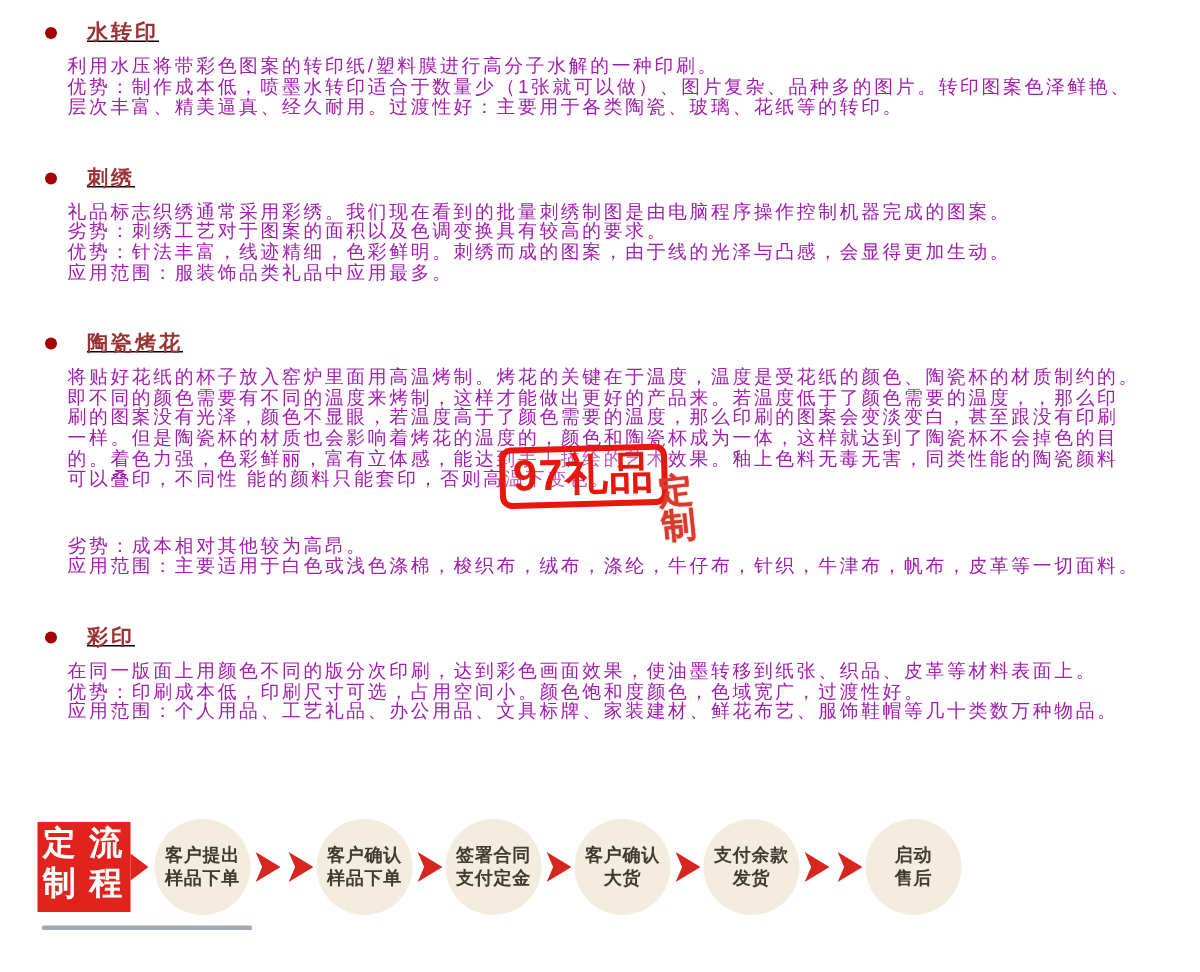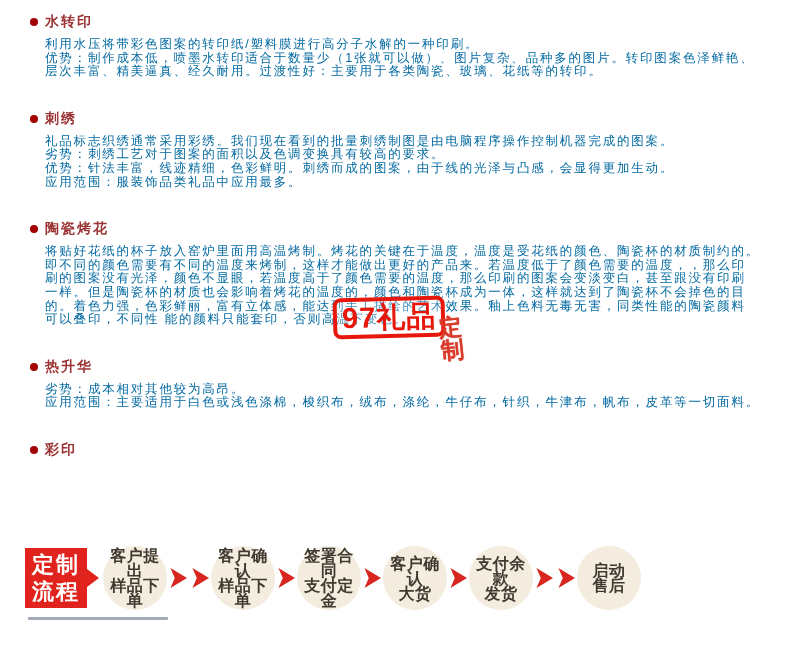--- a/index.html
+++ b/index.html
@@ -4,26 +4,26 @@
 <style>
   html,body{margin:0;padding:0;}
   body{
     width:800px;height:648px;position:relative;overflow:hidden;
     background:#ffffff;
     font-family:"Liberation Sans","DejaVu Sans",sans-serif;
   }
   
   .content{padding-top:13px;}
   .sec{margin-bottom:31px;}
-  .sec-head{display:flex;align-items:center;gap:7px;margin-left:30px;}
+  .sec-head{display:flex;align-items:center;gap:20px;margin-left:30px;text-decoration:underline;}
   .bullet{width:8px;height:8px;border-radius:50%;background:#a40000;flex:none;}
   .sec-title{font-size:14px;font-weight:bold;color:#9b3333;letter-spacing:2px;}
   .sec-body{margin-left:45px;margin-top:7px;}
   .line{
-    font-size:12.5px;color:#0369a1;letter-spacing:1.8px;
+    font-size:12.5px;color:#a21caf;letter-spacing:1.8px;
     line-height:13.6px;white-space:nowrap;
   }
   
   .wm-badge{
     position:absolute;left:333px;top:297px;z-index:5;
     border:4px solid #e8170b;border-radius:8px;
     color:#e8170b;font-size:29px;font-weight:bold;
     padding:0 5px;letter-spacing:1px;line-height:33px;
     transform:rotate(-1.5deg);background:rgba(255,255,255,0.25);
   }
@@ -35,35 +35,35 @@
     text-shadow:0 0 1px #e06050;
   }
   
   .flow{
     position:absolute;left:25px;top:546px;
     display:flex;align-items:center;
   }
   .flow-label{
     position:relative;flex:none;width:62px;height:60px;
     background:#e0231c;color:#ffffff;
-    display:flex;flex-direction:column;justify-content:center;
+    display:flex;flex-direction:row;justify-content:center;
     text-align:center;font-size:22px;font-weight:bold;line-height:27px;
     letter-spacing:2px;
   }
   .flow-label-tab{
     position:absolute;right:-12px;top:50%;margin-top:-9px;
     width:0;height:0;
     border-top:9px solid transparent;border-bottom:9px solid transparent;
     border-left:12px solid #e0231c;
   }
   .flow-step{
     flex:none;width:64px;height:64px;border-radius:50%;
     background:#f3ecdf;
     display:flex;flex-direction:column;align-items:center;justify-content:center;
-    font-size:16px;font-weight:bold;color:#403a31;line-height:15px;
+    font-size:12px;font-weight:bold;color:#403a31;line-height:15px;
     letter-spacing:0.5px;text-align:center;
   }
   .flow-step.first{margin-left:16px;}
   .flow-arrow{
     flex:none;width:18px;height:20px;background:#d6261f;
     clip-path:polygon(8% 0, 100% 50%, 8% 100%, 32% 50%);
     margin:0 2px;
   }
   
   .footer-strip{
@@ -110,34 +110,35 @@
       <div class="line">将贴好花纸的杯子放入窑炉里面用高温烤制。烤花的关键在于温度，温度是受花纸的颜色、陶瓷杯的材质制约的。</div>
       <div class="line">即不同的颜色需要有不同的温度来烤制，这样才能做出更好的产品来。若温度低于了颜色需要的温度，，那么印</div>
       <div class="line">刷的图案没有光泽，颜色不显眼，若温度高于了颜色需要的温度，那么印刷的图案会变淡变白，甚至跟没有印刷</div>
       <div class="line">一样。但是陶瓷杯的材质也会影响着烤花的温度的，颜色和陶瓷杯成为一体，这样就达到了陶瓷杯不会掉色的目</div>
       <div class="line">的。着色力强，色彩鲜丽，富有立体感，能达到手工描绘的艺术效果。釉上色料无毒无害，同类性能的陶瓷颜料</div>
       <div class="line">可以叠印，不同性 能的颜料只能套印，否则高温下变色。</div>
     </div>
   </div>
 
   <div class="sec">
-    <div class="sec-head">
-      <span class="bullet"></span>
-      <span class="sec-title">热升华</span>
-    </div>
     <div class="sec-body">
       <div class="line">劣势：成本相对其他较为高昂。</div>
       <div class="line">应用范围：主要适用于白色或浅色涤棉，梭织布，绒布，涤纶，牛仔布，针织，牛津布，帆布，皮革等一切面料。</div>
     </div>
   </div>
 
   <div class="sec">
     <div class="sec-head">
       <span class="bullet"></span>
       <span class="sec-title">彩印</span>
+    </div>
+    <div class="sec-body">
+      <div class="line">在同一版面上用颜色不同的版分次印刷，达到彩色画面效果，使油墨转移到纸张、织品、皮革等材料表面上。</div>
+      <div class="line">优势：印刷成本低，印刷尺寸可选，占用空间小。颜色饱和度颜色，色域宽广，过渡性好。</div>
+      <div class="line">应用范围：个人用品、工艺礼品、办公用品、文具标牌、家装建材、鲜花布艺、服饰鞋帽等几十类数万种物品。</div>
     </div>
   </div>
 
 </div>
 
 <div class="wm-badge">97礼品</div>
 <div class="wm-seal">
   <span>定</span>
   <span>制</span>
 </div>

